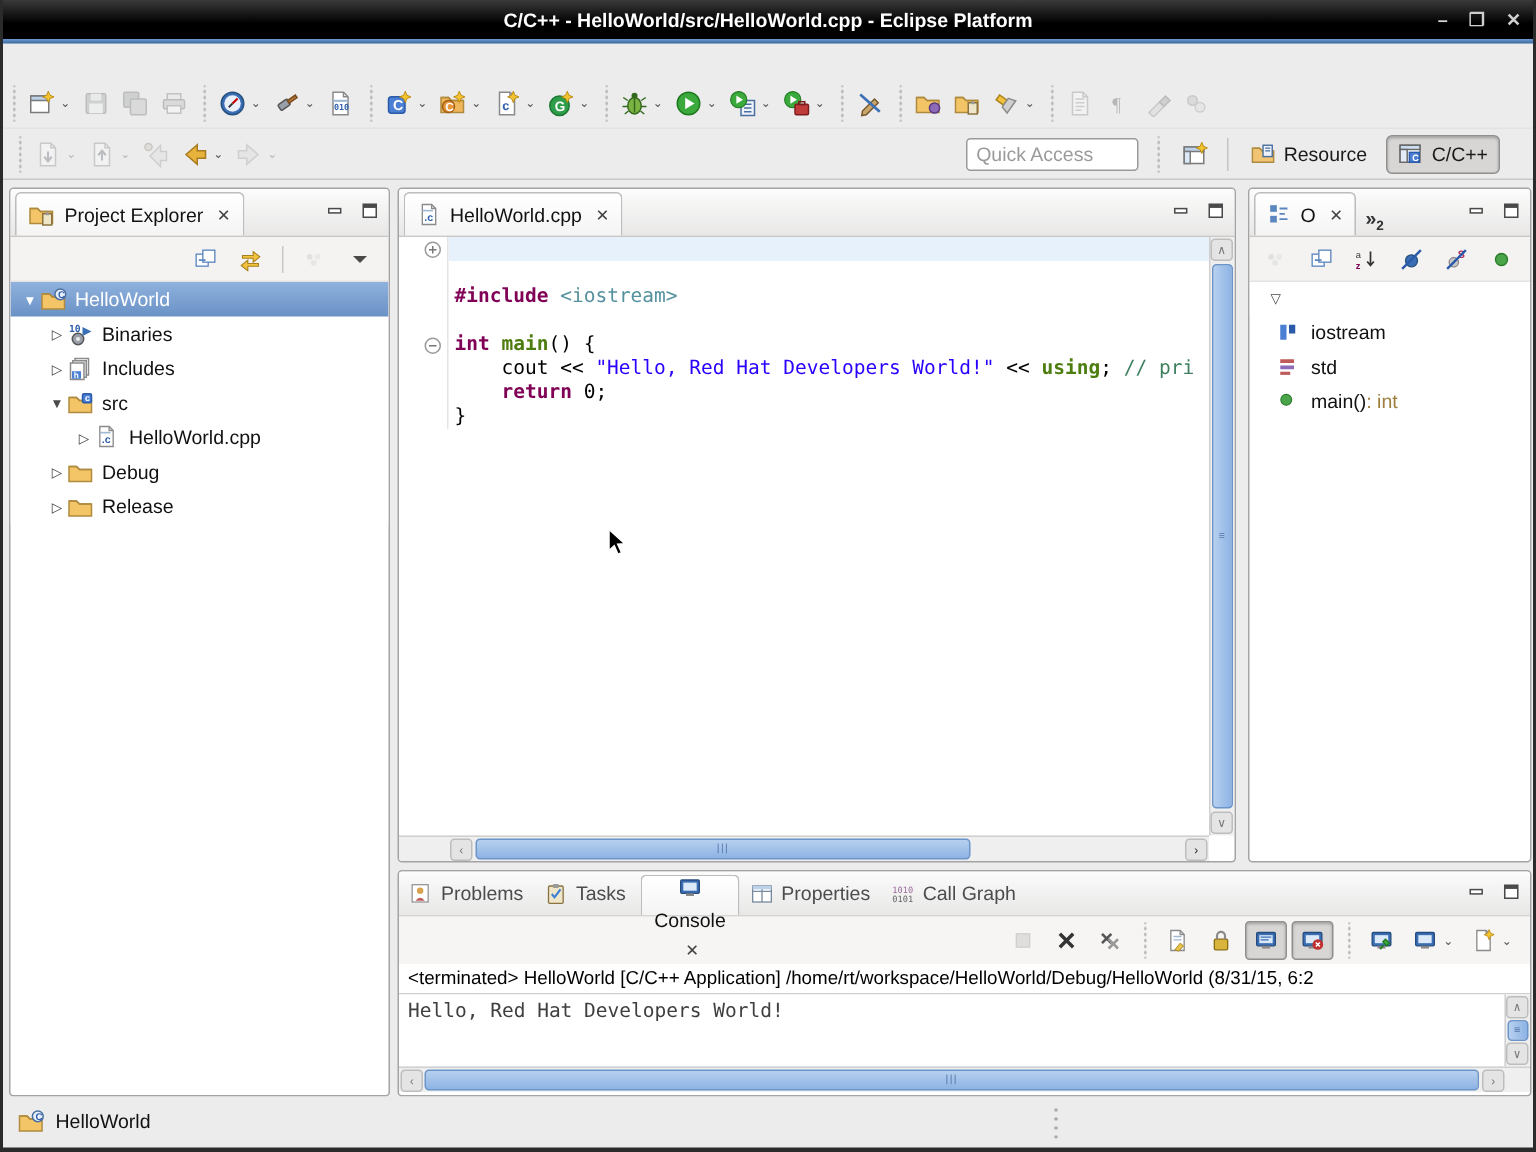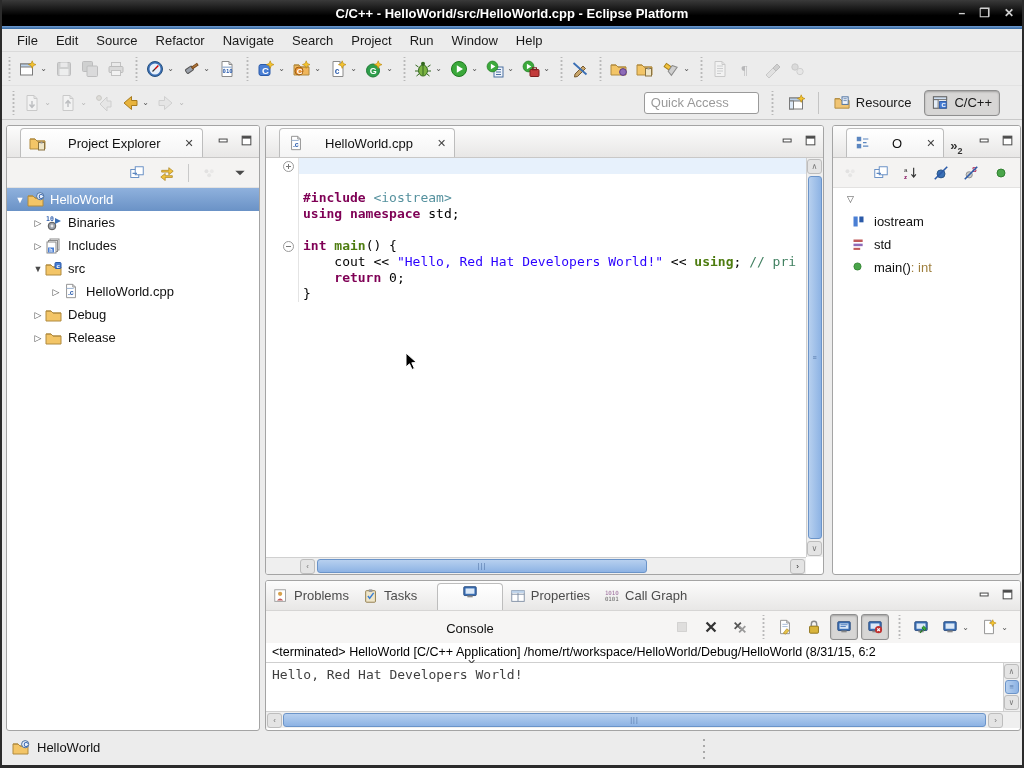--- a/index.html
+++ b/index.html
@@ -39,21 +39,21 @@
                   font-size:13px; color:#333; padding:0 6px; font-family:"Liberation Sans",sans-serif; }
   .quick-access::placeholder { color:#9a9a9a; }
   .persp-btn { display:flex; align-items:center; gap:5px; height:26px; padding:2px 7px; border-radius:4px;
                font-size:13px; color:#1a1a1a; }
   .persp-btn.active { background:#d7d6d5; border:1px solid #8f8f8f; box-shadow:inset 0 1px 2px rgba(0,0,0,.25); }
 
   
   .panel { position:absolute; background:#fff; border:1px solid #a4a4a4; border-radius:3px; overflow:hidden; }
   .panel-hdr { position:relative; height:32px; background:linear-gradient(#fcfcfc,#e8e7e6);
                border-bottom:1px solid #c9c8c7; display:flex; align-items:flex-end; }
-  .vtab { display:flex; align-items:center; gap:21px; height:29px; padding:0 8px; margin-left:13px;
+  .vtab { display:flex; align-items:center; gap:6px; height:29px; padding:0 8px; margin-left:3px;
           background:linear-gradient(#ffffff,#f4f4f4); border:1px solid #bdbdbd; border-bottom:none;
           border-radius:4px 4px 0 0; font-size:13px; color:#111; }
   .vtab .closex { font-size:11px; color:#444; margin-left:3px; }
   .vtab-flat { display:flex; align-items:center; gap:5px; height:29px; padding:0 7px; font-size:13px; color:#4c4c4c; }
   .hdr-btns { position:absolute; right:6px; top:8px; display:flex; gap:10px; }
   .view-toolbar { display:flex; align-items:center; justify-content:flex-end; gap:4px;
                   height:30px; padding:0 6px; background:#f4f3f2; border-bottom:1px solid #e3e2e1; }
   .more-tabs { font-size:13px; color:#333; font-weight:bold; padding:0 6px; align-self:center; margin-top:10px; }
   .more-tabs sub { font-size:9px; }
 
@@ -135,32 +135,20 @@
     <span class="logo ic"></span>
     <span class="win-title">C/C++ - HelloWorld/src/HelloWorld.cpp - Eclipse Platform</span>
     <div class="win-controls">
       <span>–</span>
       <span>❐</span>
       <span>✕</span>
     </div>
   </div>
   <div class="bluebar"></div>
 
-  <div class="menubar" id="menubar">
-      <span class="menu-item">File</span>
-      <span class="menu-item">Edit</span>
-      <span class="menu-item">Source</span>
-      <span class="menu-item">Refactor</span>
-      <span class="menu-item">Navigate</span>
-      <span class="menu-item">Search</span>
-      <span class="menu-item">Project</span>
-      <span class="menu-item">Run</span>
-      <span class="menu-item">Window</span>
-      <span class="menu-item">Help</span>
-    </div>
 
   <div class="toolbar" id="tb1">
       <div class="tsep"></div>
       <span class="tbtn">
         <span class="ic">
           <svg viewBox="0 0 18 18" width="18" height="18">
             <rect x="1.5" y="4" width="12" height="11" fill="#fff" stroke="#7a7a7a"></rect>
             <rect x="1.5" y="4" width="12" height="3" fill="#bcd2ea" stroke="#7a7a7a"></rect>
             <path d="M13.2 0.8 L14.3 3.5 L17 4.6 L14.3 5.7 L13.2 8.4 L12.1 5.7 L9.4 4.6 L12.1 3.5 Z" fill="#f4c430" stroke="#b8860b" stroke-width="0.6"></path>
           </svg>
@@ -664,24 +652,20 @@
             <span class="foldico plus"></span>
           </span>
         </div>
         <div class="cl">
           <span class="gutter"></span>
           <span class="ltext"></span>
         </div>
         <div class="cl">
           <span class="gutter"></span>
           <span class="ltext"><span class="tok-pp">#include</span><span class="tok-plain"> </span><span class="tok-header">&lt;iostream&gt;</span></span>
-        </div>
-        <div class="cl">
-          <span class="gutter"></span>
-          <span class="ltext"><span class="tok-kw">using namespace</span><span class="tok-plain"> std;</span></span>
         </div>
         <div class="cl">
           <span class="gutter"></span>
           <span class="ltext"></span>
         </div>
         <div class="cl">
           <span class="gutter">
             <span class="foldico "></span>
           </span>
           <span class="ltext"><span class="tok-kw">int</span><span class="tok-plain"> </span><span class="tok-bold">main</span><span class="tok-plain">() {</span></span>

